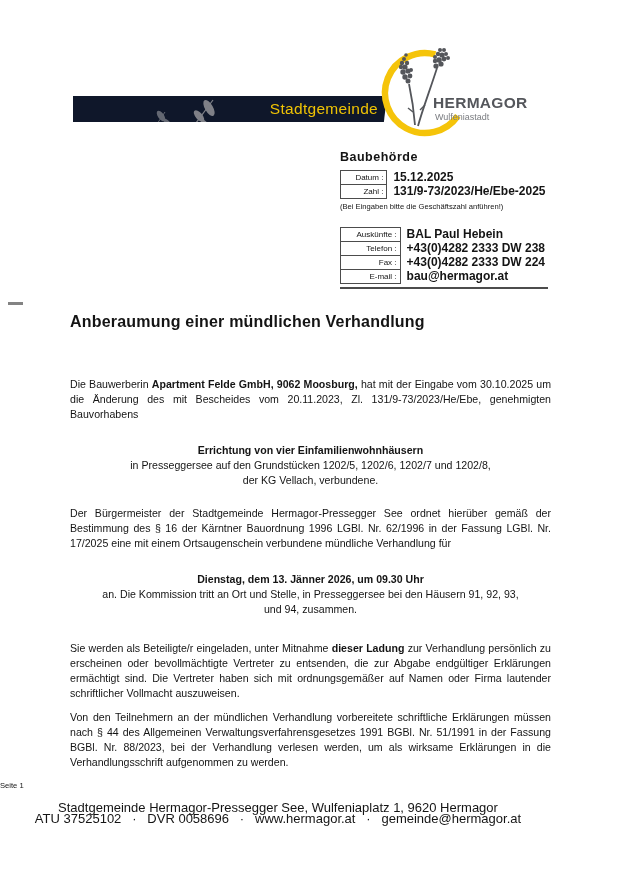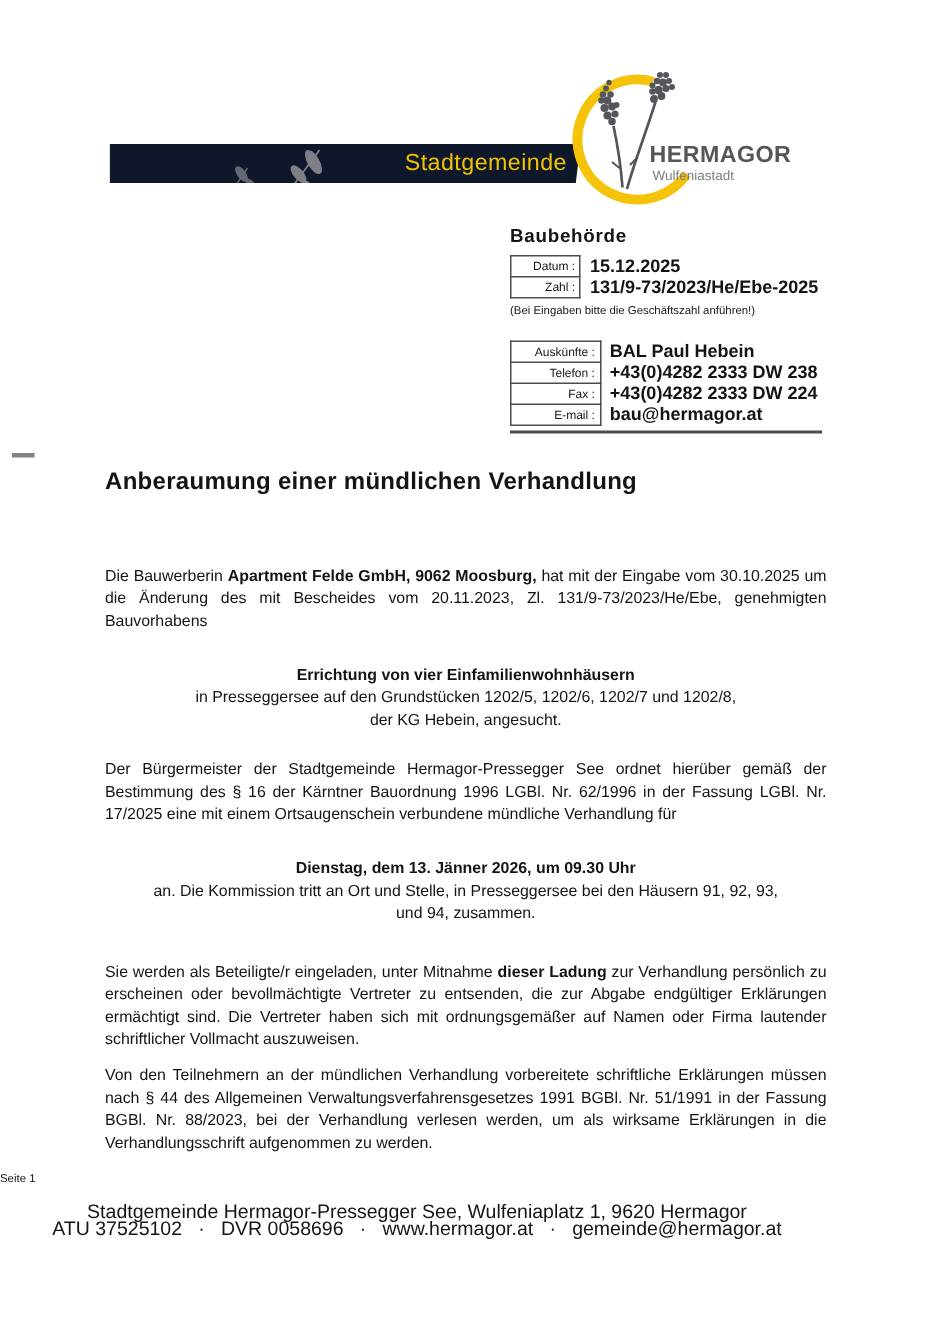--- a/index.html
+++ b/index.html
@@ -174,21 +174,21 @@
   <div class="fold-mark"></div>
 
   <div class="doc-title">Anberaumung einer mündlichen Verhandlung</div>
 
   <div class="body-text">
     <p class="p-applicant"><span>Die Bauwerberin </span><span class="bold">Apartment Felde GmbH, 9062 Moosburg,</span><span> hat mit der Eingabe vom 30.10.2025 um die Änderung des mit Bescheides vom 20.11.2023, Zl. 131/9-73/2023/He/Ebe, genehmigten Bauvorhabens</span></p>
 
     <div class="block-project">
       <div class="bold">Errichtung von vier Einfamilienwohnhäusern</div>
       <div>in Presseggersee auf den Grundstücken 1202/5, 1202/6, 1202/7 und 1202/8,</div>
-      <div>der KG Hebein, angesucht.</div>
+      <div>der KG Vellach, verbundene.</div>
     </div>
 
     <p class="p-mayor">Der Bürgermeister der Stadtgemeinde Hermagor-Pressegger See ordnet hierüber gemäß der Bestimmung des § 16 der Kärntner Bauordnung 1996 LGBl. Nr. 62/1996 in der Fassung LGBl. Nr. 17/2025 eine mit einem Ortsaugenschein verbundene mündliche Verhandlung für</p>
 
     <div class="block-date">
       <div class="bold">Dienstag, dem 13. Jänner 2026, um 09.30 Uhr</div>
       <div>an. Die Kommission tritt an Ort und Stelle, in Presseggersee bei den Häusern 91, 92, 93,</div>
       <div>und 94, zusammen.</div>
     </div>
 

